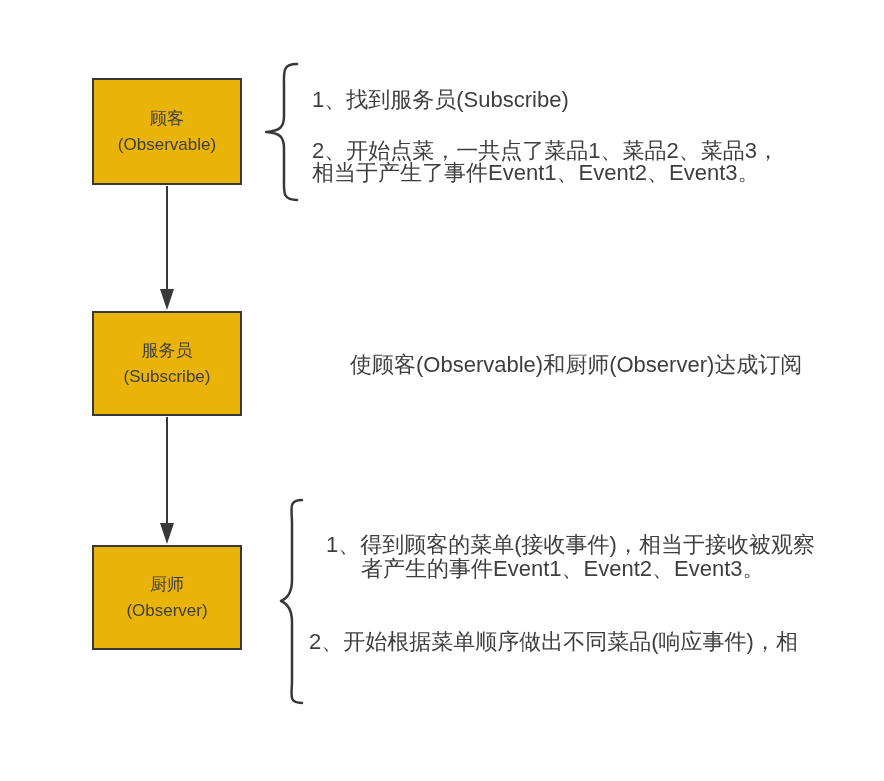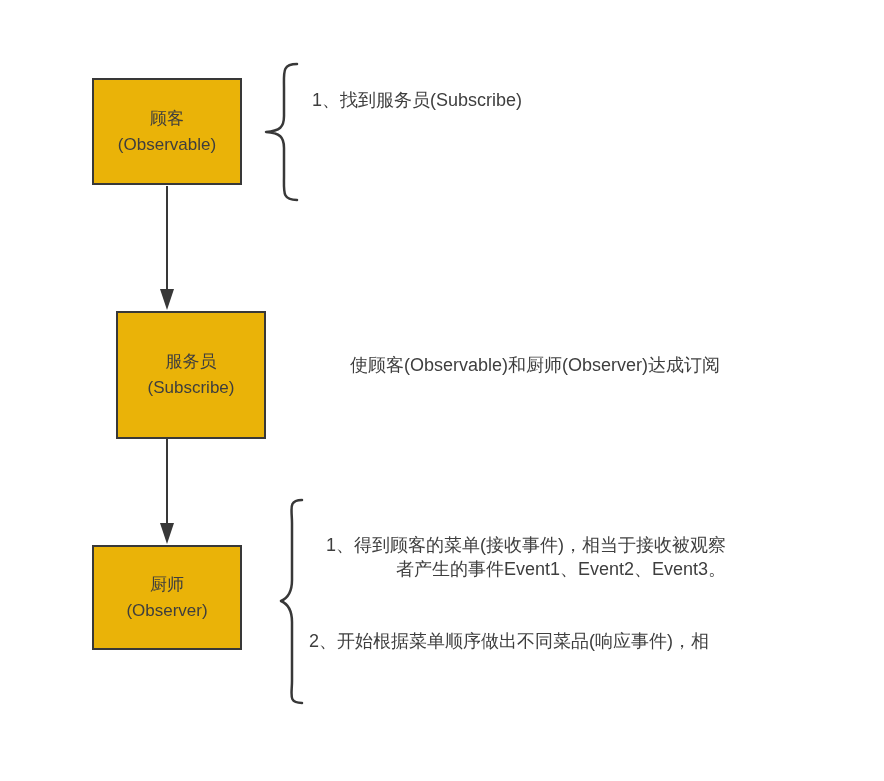--- a/index.html
+++ b/index.html
@@ -27,34 +27,34 @@
     display: flex;
     flex-direction: column;
     align-items: center;
     justify-content: center;
     text-align: center;
     font-size: 17px;
     line-height: 26px;
     color: #3e3e3e;
   }
   .node-1 { top: 78px;  height: 107px; }
-  .node-2 { top: 311px; height: 128px; margin-left: 24px; }
+  .node-2 { top: 311px; height: 105px; }
   .node-3 { top: 545px; height: 105px; }
   .note {
     position: absolute;
-    font-size: 18px;
+    font-size: 22px;
     color: #3e3e3e;
     white-space: nowrap;
   }
   .note span { display: block; }
   .note-top-1 { left: 312px; top: 89px;  line-height: 22px; }
   .note-top-2 { left: 312px; top: 140px; line-height: 22px; }
   .note-mid   { left: 303px; top: 354px; line-height: 22px; margin-left: 47px; }
   .note-bot-1 { left: 305px; top: 533px; line-height: 24px; margin-left: 21px; }
-  .note-bot-1 .indent { padding-left: 35px; text-align: right; }
+  .note-bot-1 .indent { padding-left: 35px; }
   .note-bot-2 { left: 309px; top: 630px; line-height: 23px; }
   .note-bot-2 .indent { padding-left: 13px; }
 </style>
 </head>
 <body>
 
 <div class="canvas">
 
   <svg class="svg-layer" viewBox="0 0 884 781" xmlns="http://www.w3.org/2000/svg">
 
@@ -84,20 +84,24 @@
   </div>
 
   <div class="node node-3">
     <span>厨师</span>
     <span>(Observer)</span>
   </div>
 
   <div class="note note-top-1">
     <span>1、找到服务员(Subscribe)</span>
   </div>
+  <div class="note note-top-2">
+    <span>2、开始点菜，一共点了菜品1、菜品2、菜品3，</span>
+    <span>相当于产生了事件Event1、Event2、Event3。</span>
+  </div>
 
   <div class="note note-mid">
     <span>使顾客(Observable)和厨师(Observer)达成订阅</span>
   </div>
 
   <div class="note note-bot-1">
     <span>1、得到顾客的菜单(接收事件)，相当于接收被观察</span>
     <span class="indent">者产生的事件Event1、Event2、Event3。</span>
   </div>
   <div class="note note-bot-2">

